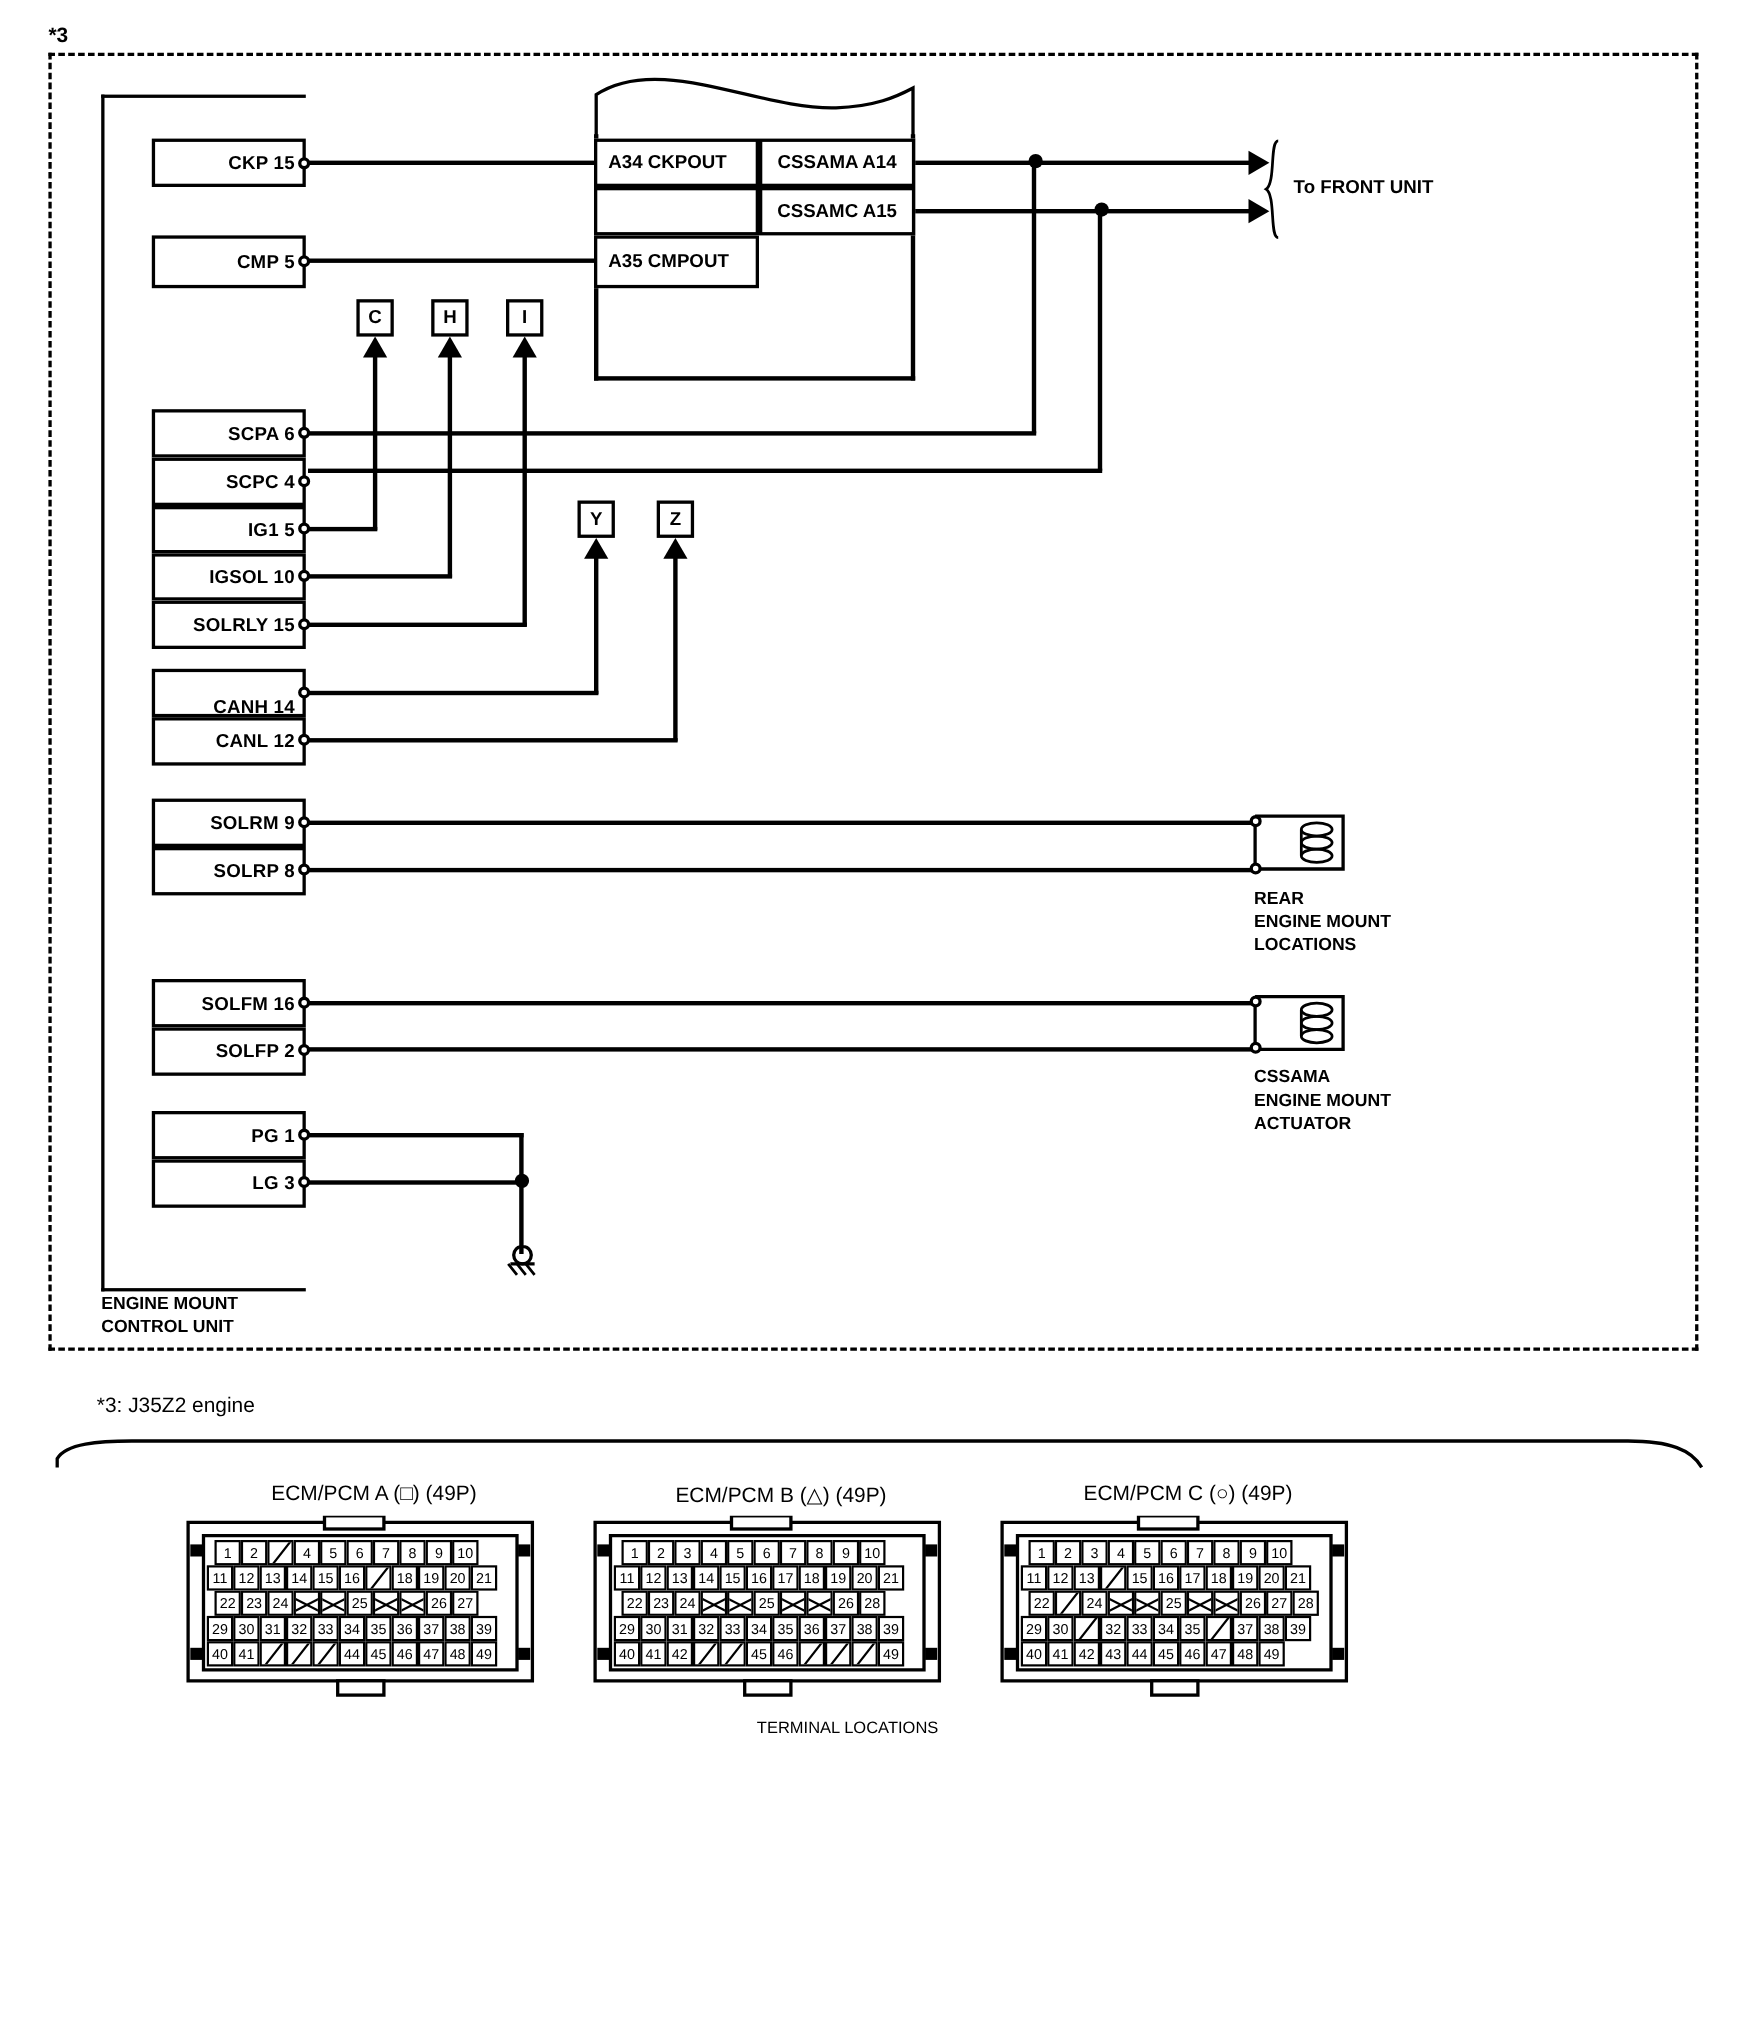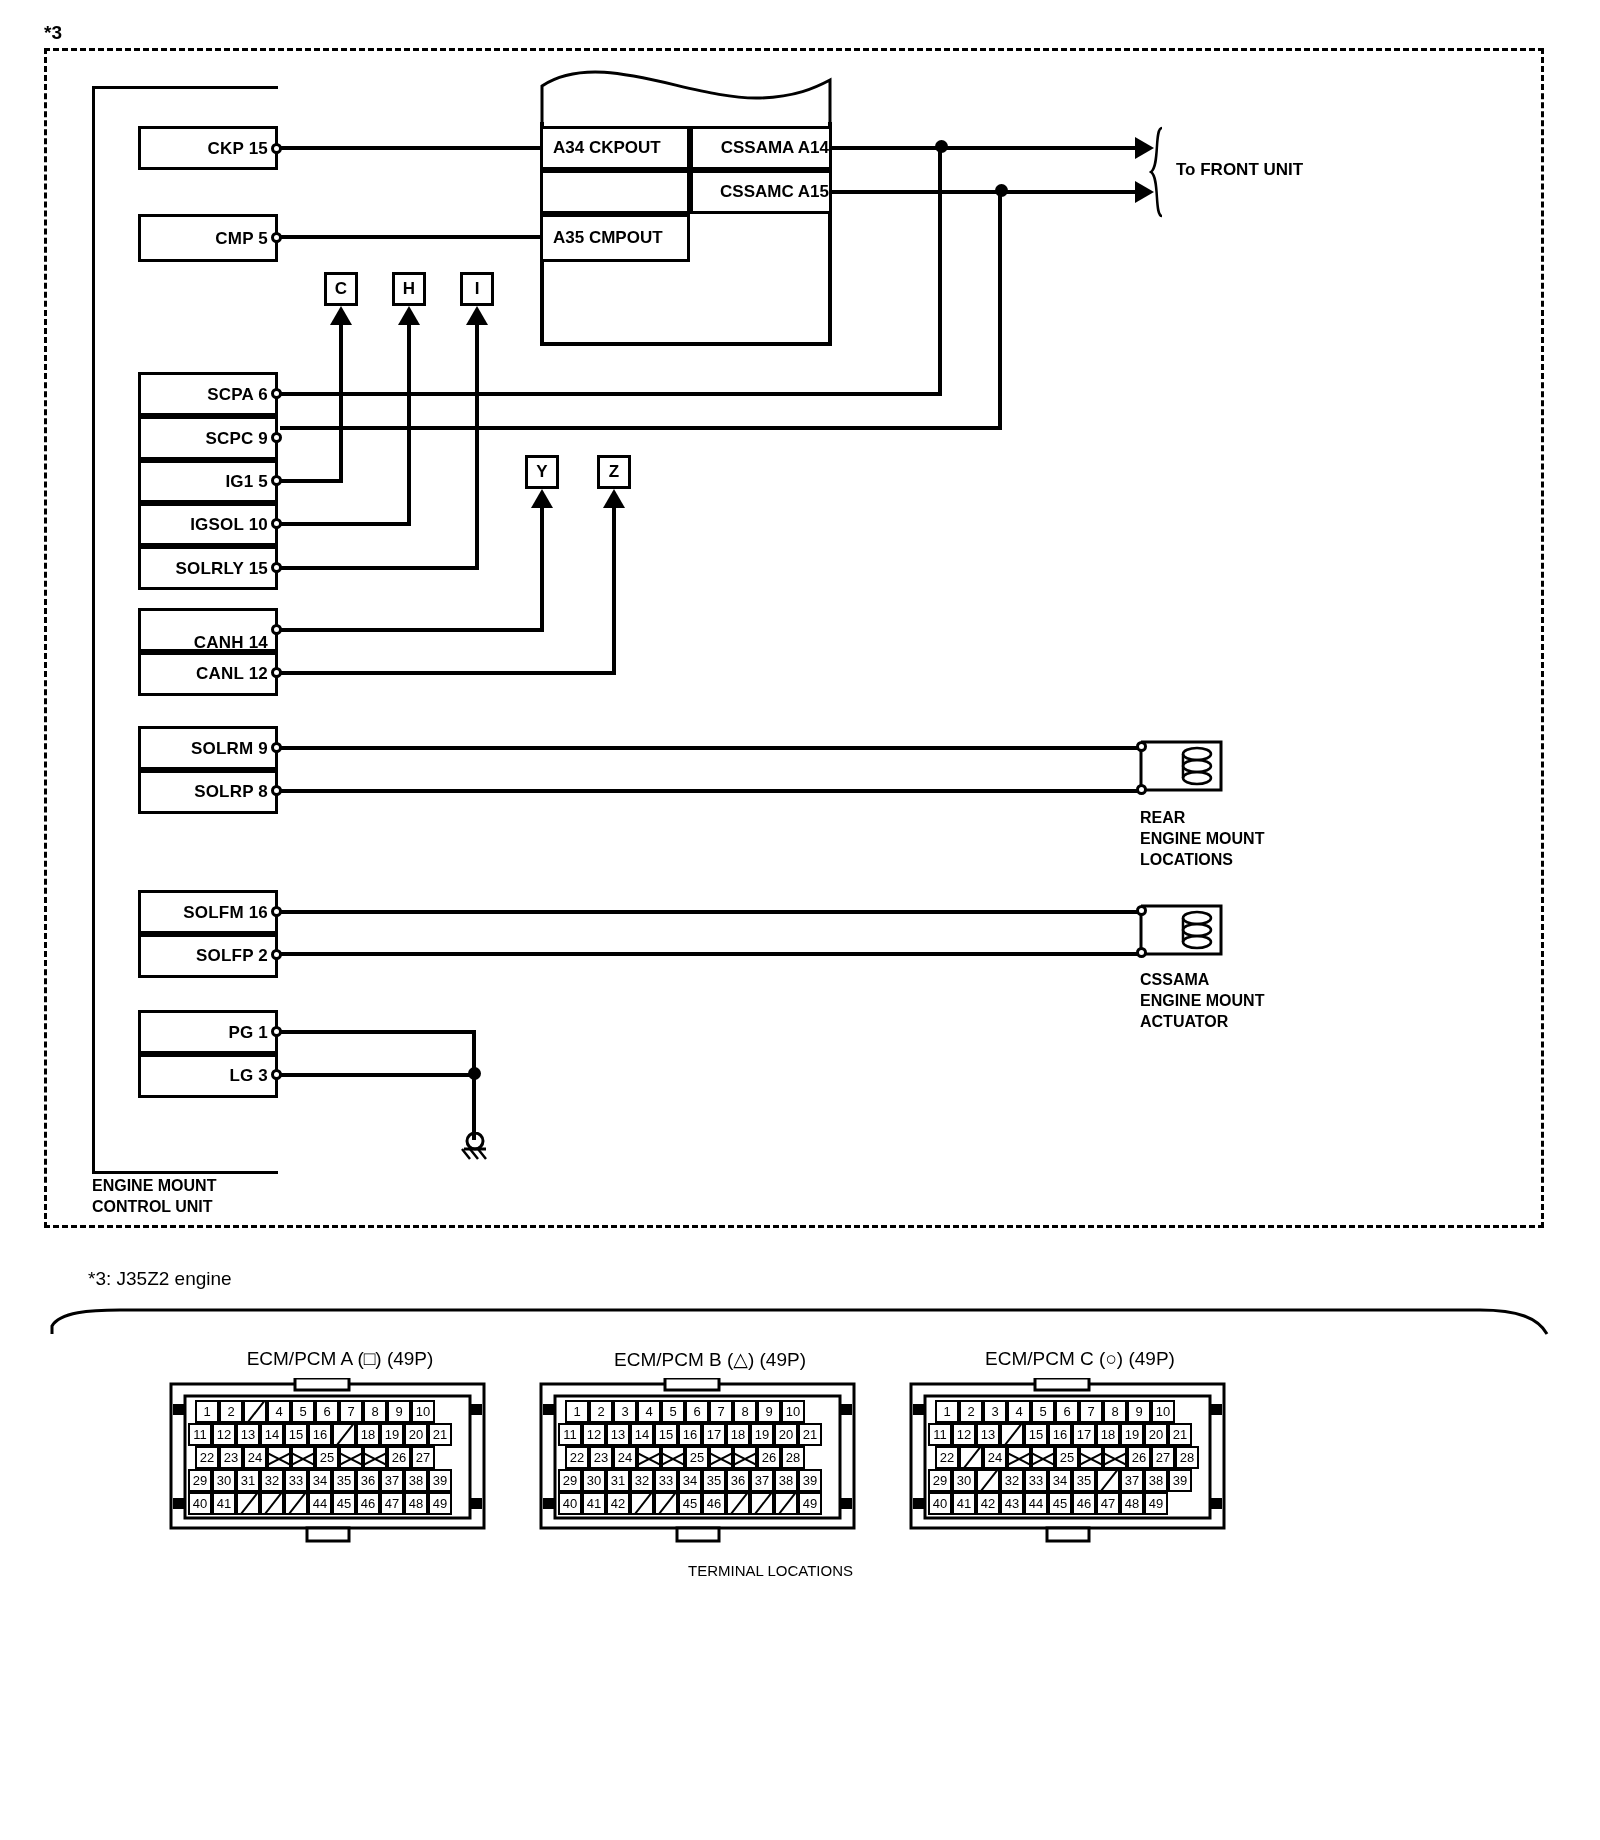--- a/index.html
+++ b/index.html
@@ -40,21 +40,21 @@
       border-bottom:11px solid transparent;border-left:19px solid #000;}
 
   .cap{position:absolute;font-size:16px;font-weight:bold;line-height:1.3;white-space:pre;}
   .cap-n{position:absolute;font-size:17px;font-weight:bold;white-space:pre;}
   .note{position:absolute;font-size:19px;white-space:pre;}
 
   
   .ecell{position:absolute;border:3px solid #000;box-sizing:border-box;background:#fff;
       font-size:17px;font-weight:bold;display:flex;align-items:center;}
   .ecell.l{padding-left:10px;}
-  .ecell.r{justify-content:flex-end;}
+  .ecell.r{justify-content:center;}
 
   
   .conn-title{position:absolute;font-size:19px;white-space:pre;text-align:center;}
   .grid-row{position:absolute;display:flex;}
   .cellbx{border:2px solid #000;box-sizing:border-box;background:#fff;
      font-size:13px;display:flex;align-items:center;justify-content:center;
      height:23px;position:relative;overflow:hidden;}
   .sl::after{content:"";position:absolute;left:-30%;top:50%;width:160%;height:2px;
      background:#000;transform:rotate(-52deg);}
   .xx::after{content:"";position:absolute;left:-30%;top:50%;width:160%;height:2px;
@@ -105,21 +105,21 @@
 
 <div class="pinbox" style="left:138px;top:214px;width:140px;height:48px;"></div>
 <div class="pinlabel" style="left:148px;top:229px;width:120px;">CMP 5</div>
 <div class="term" style="left:271px;top:232px;"></div>
 
 <div class="pinbox" style="left:138px;top:372px;width:140px;height:44px;"></div>
 <div class="pinlabel" style="left:148px;top:385px;width:120px;">SCPA 6</div>
 <div class="term" style="left:271px;top:388px;"></div>
 
 <div class="pinbox" style="left:138px;top:416px;width:140px;height:44px;"></div>
-<div class="pinlabel" style="left:148px;top:429px;width:120px;">SCPC 9</div>
+<div class="pinlabel" style="left:148px;top:429px;width:120px;">SCPC 4</div>
 <div class="term" style="left:271px;top:432px;"></div>
 
 <div class="pinbox" style="left:138px;top:460px;width:140px;height:43px;"></div>
 <div class="pinlabel" style="left:148px;top:472px;width:120px;">IG1 5</div>
 <div class="term" style="left:271px;top:475px;"></div>
 
 <div class="pinbox" style="left:138px;top:503px;width:140px;height:43px;"></div>
 <div class="pinlabel" style="left:148px;top:515px;width:120px;">IGSOL 10</div>
 <div class="term" style="left:271px;top:518px;"></div>
 

